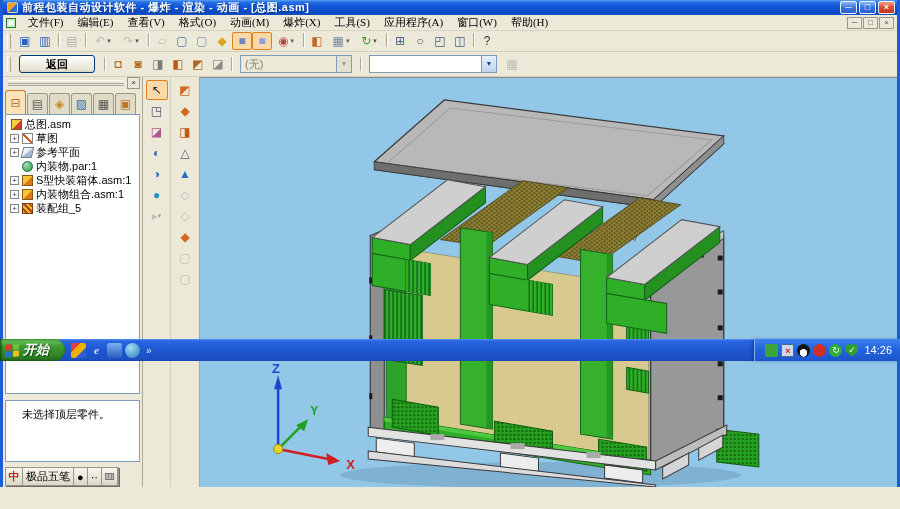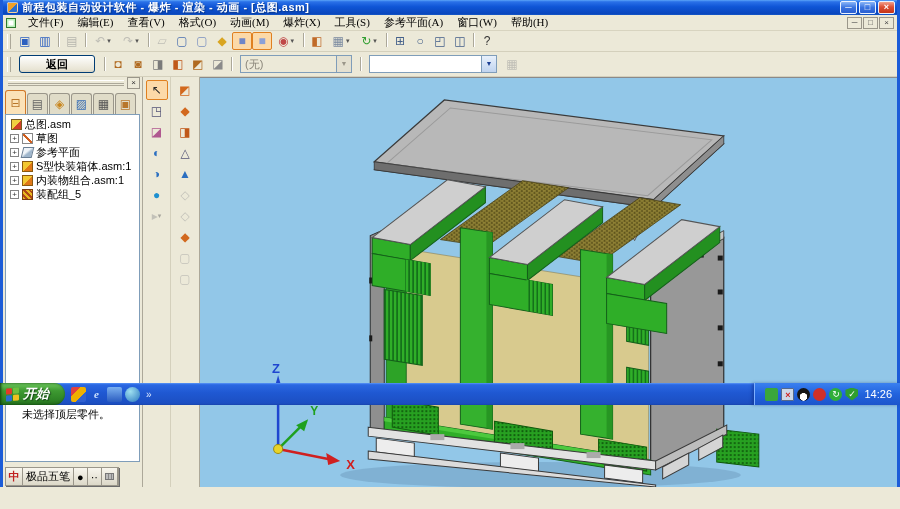--- a/index.html
+++ b/index.html
@@ -1,19 +1,19 @@
 <!DOCTYPE html>
 <html><head>
 <meta charset="utf-8">
 <style>
   * { margin:0; padding:0; box-sizing:border-box; }
   html,body { width:900px; height:509px; overflow:hidden; }
   body { font-family:"Liberation Sans","DejaVu Sans",sans-serif; font-size:11px; color:#000; background:#ece9d8; }
 
-  .screen { position:relative; width:900px; height:405px; background:#14b8a6; }
+  .screen { position:relative; width:900px; height:361px; background:#14b8a6; }
   .app { position:relative; width:900px; height:487px; border-left:3px solid #1c5cd8; border-right:3px solid #1c5cd8; background:#ece9d8; }
 
   
   .titlebar { height:15px; display:flex; align-items:center; padding:0 2px 0 4px;
     background:linear-gradient(180deg,#5ca5f8 0%,#2a71e8 12%,#0f55d6 45%,#0a47be 90%,#1558c8 100%); }
   .app-ico { width:11px; height:11px; border-radius:2px; margin-right:4px; flex:none;
     background:linear-gradient(135deg,#f0a028 50%,#2a6fd0 50%); border:1px solid #fff8; }
   .title-text { color:#fff; font-weight:bold; font-size:11px; letter-spacing:.5px;
     text-shadow:1px 1px 1px #0a3a8a; white-space:nowrap; overflow:hidden; flex:1; }
   .cap-btns { display:flex; gap:2px; flex:none; }
@@ -172,21 +172,21 @@
       <span class="doc-ico"></span>
       <span style="display:flex">
 
       <span class="menu-item">文件(F)</span>
           <span class="menu-item">编辑(E)</span>
           <span class="menu-item">查看(V)</span>
           <span class="menu-item">格式(O)</span>
           <span class="menu-item">动画(M)</span>
           <span class="menu-item">爆炸(X)</span>
           <span class="menu-item">工具(S)</span>
-          <span class="menu-item">参考平面(A)</span>
+          <span class="menu-item">应用程序(A)</span>
           <span class="menu-item">窗口(W)</span>
           <span class="menu-item">帮助(H)</span>
         </span>
       <span class="spacer"></span>
       <span class="mdi-btn">─</span>
       <span class="mdi-btn">□</span>
       <span class="mdi-btn">×</span>
     </div>
 
     <div class="toolbar tb2">
@@ -355,20 +355,25 @@
               <span class="ti"></span>
               <span class="tlabel">草图</span>
             </div>
 
             <div class="trow ref-planes">
               <span class="exp"></span>
               <span class="ti"></span>
               <span class="tlabel">参考平面</span>
             </div>
 
+            <div class="trow noexp part">
+              <span class="exp"></span>
+              <span class="ti"></span>
+              <span class="tlabel">内装物.par:1</span>
+            </div>
 
             <div class="trow subassembly">
               <span class="exp"></span>
               <span class="ti"></span>
               <span class="tlabel">S型快装箱体.asm:1</span>
             </div>
 
 
 
             <div class="trow subassembly">

